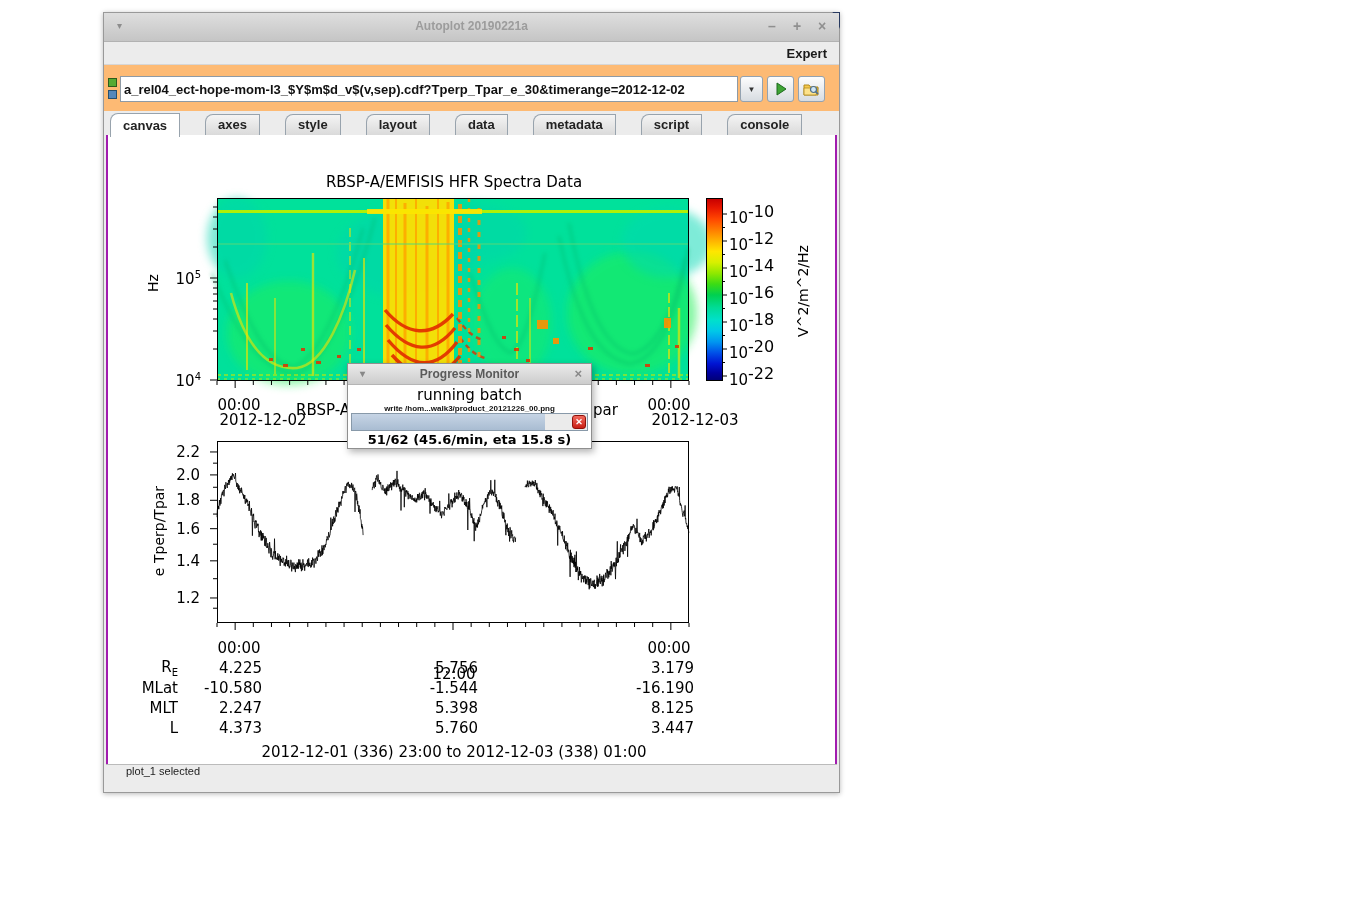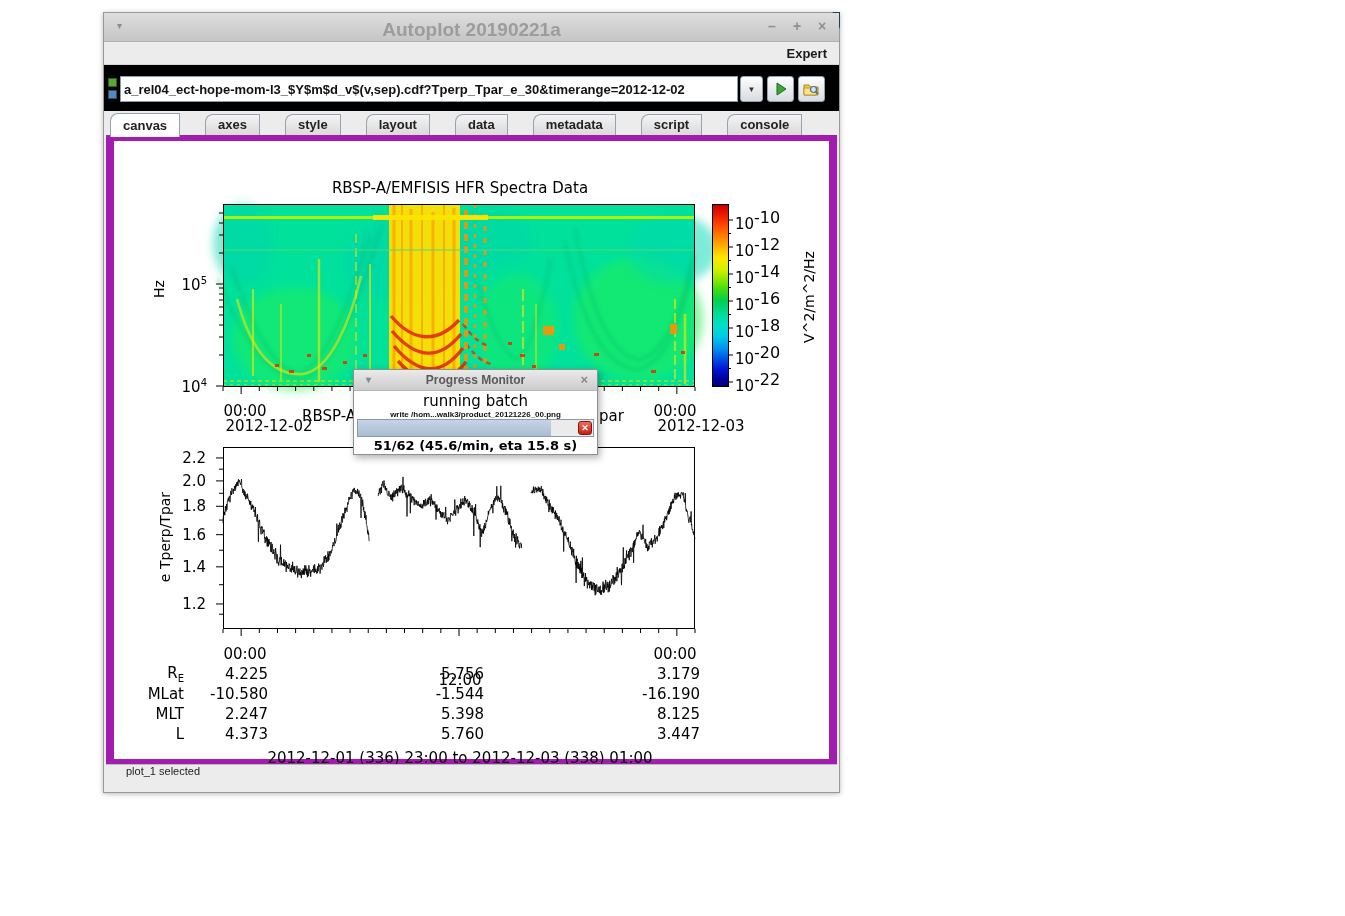--- a/index.html
+++ b/index.html
@@ -5,51 +5,51 @@
   html,body{margin:0;padding:0;}
   body{width:1345px;height:916px;background:#ffffff;position:relative;overflow:hidden;
        font-family:"Liberation Sans",sans-serif;}
   .window{position:absolute;left:103px;top:12px;width:737px;height:781px;background:#ececec;
           border:1px solid #999;box-sizing:border-box;box-shadow:0 1px 5px rgba(0,0,0,.28);}
   .corner-shadow{position:absolute;right:-1px;top:-1px;width:10px;height:17px;background:#27395f;
           clip-path:polygon(25% 0,100% 0,100% 100%);}
   
   .titlebar{height:28px;background:linear-gradient(#dedede,#c5c5c5);border-bottom:1px solid #b2b2b2;position:relative;}
   .titlebar-tri{position:absolute;left:13px;top:7px;font-size:10px;color:#8d8d8d;}
-  .titlebar-title{position:absolute;left:0;right:0;top:6px;text-align:center;font-weight:bold;font-size:19px;color:#9c9c9c;}
+  .titlebar-title{position:absolute;left:0;right:0;top:6px;text-align:center;font-weight:bold;font-size:12px;color:#9c9c9c;}
   .win-controls{position:absolute;right:10px;top:5px;display:flex;gap:11px;}
   .win-btn{width:14px;text-align:center;font-weight:bold;font-size:14px;color:#8f8f8f;cursor:default;}
   
   .menubar{height:22px;background:#ececec;display:flex;align-items:center;padding:0 12px;
            border-bottom:1px solid #d6d6d6;font-weight:bold;font-size:13px;color:#1a1a1a;}
   .menu-item{padding:0 7px;}
   .menu-right{margin-left:auto;font-weight:bold;}
   
-  .toolbar{height:46px;position:relative;background:#000000;}
+  .toolbar{height:46px;position:relative;background:#fdba74;}
   .ds-icons{position:absolute;left:4px;top:13px;}
   .sq{width:7px;height:7px;border:1px solid #2d5c1b;}
   .sq-green{background:#55aa33;}
   .sq-blue{background:#5588bb;border-color:#27506e;margin-top:3px;}
   .address-input{position:absolute;left:16px;top:11px;width:618px;height:26px;box-sizing:border-box;
            border:1px solid #8e9aa5;background:#fff;font-family:"Liberation Sans",sans-serif;
            font-weight:bold;font-size:13px;padding:0 3px;color:#111;}
   .tb-btn{position:absolute;top:11px;height:26px;box-sizing:border-box;background:linear-gradient(#fdfdfd,#d7dce1);
            border:1px solid #93a2b1;border-radius:3px;display:flex;align-items:center;justify-content:center;}
   .btn-dropdown{left:636px;width:23px;font-size:8px;color:#333;}
   .btn-play{left:663px;width:27px;}
   .btn-browse{left:694px;width:27px;}
   
   .tabsrow{height:24px;background:#ececec;display:flex;align-items:flex-end;padding-left:6px;position:relative;z-index:5;gap:24px;}
   .tab{height:20px;line-height:20px;padding:0 12px;font-weight:bold;font-size:13px;color:#222;
        background:linear-gradient(#f4f4f4,#dadada);border:1px solid #98a3ad;border-bottom:none;
        border-top-left-radius:8px;margin-right:1px;}
   .tab.selected{background:#fff;height:23px;line-height:23px;transform:translateY(2px);z-index:6;position:relative;}
   
   .canvas-outer{position:absolute;left:2px;top:120px;width:731px;height:634px;background:#fff;
-       border:8px solid #a21caf;box-sizing:border-box;}
+       border:2px solid #a21caf;box-sizing:border-box;}
   .stage{position:absolute;inset:0;font-family:"DejaVu Sans",sans-serif;color:#000;}
   .lbl{position:absolute;white-space:nowrap;font-size:15px;}
   .c{transform:translate(-50%,-50%);}
   .r{transform:translate(-100%,-50%);}
   .rot{transform:translate(-50%,-50%) rotate(-90deg);font-size:14px;}
   .plot{position:absolute;}
   svg{overflow:visible;display:block;}
   .colorbar{position:absolute;left:598px;top:63px;width:17px;height:183px;box-sizing:border-box;border:1px solid #000;
      background:linear-gradient(#c80000 0%,#e81800 5%,#ff4600 11%,#ff7c00 17%,#ffb200 23%,#ffe600 29%,
      #d8f000 35%,#90e800 41%,#3cdc14 47%,#00d050 53%,#00dc96 60%,#00e0cc 67%,#00c8e8 73%,

